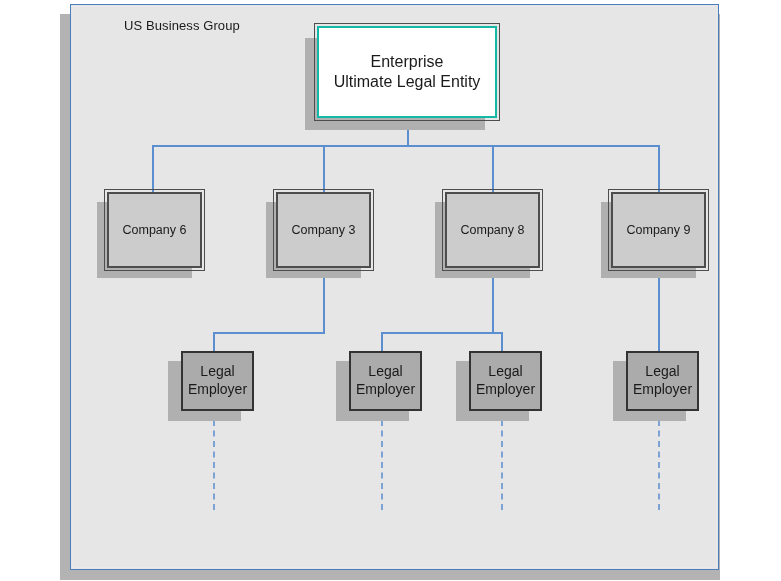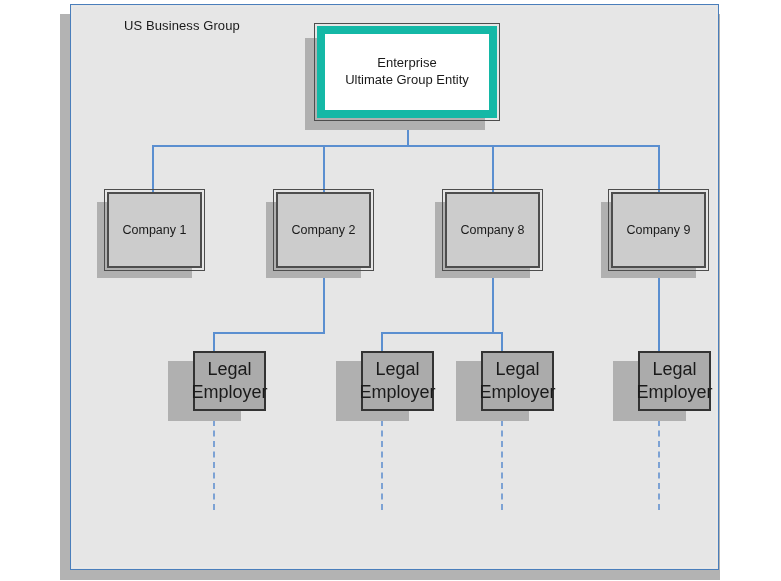--- a/index.html
+++ b/index.html
@@ -91,24 +91,24 @@
     top: 12px;
     width: 180px;
     height: 92px;
   }
   .node-enterprise .boxface {
     left: 12px;
     top: 0;
     width: 180px;
     height: 92px;
     background: #ffffff;
-    border: 8px solid #14b8a6;
+    border: 2px solid #14b8a6;
     outline: 1px solid #4d4d4d;
     outline-offset: 2px;
-    font-size: 13px;
+    font-size: 16px;
   }
 
   
   .node-company .shadow {
     left: 0;
     top: 10px;
     width: 95px;
     height: 76px;
   }
   .node-company .boxface {
@@ -124,27 +124,27 @@
   }
 
   
   .node-le .shadow {
     left: 0;
     top: 10px;
     width: 73px;
     height: 60px;
   }
   .node-le .boxface {
-    left: 25px;
+    left: 13px;
     top: 0;
     width: 73px;
     height: 60px;
     background: #ababab;
     border: 2px solid #333333;
-    font-size: 18px;
+    font-size: 14px;
   }
 </style>
 </head>
 <body>
 
 <div id="canvas">
 
   <div class="group-shadow"></div>
 
   <div class="group-frame"></div>
@@ -174,36 +174,36 @@
   <div class="dash" style="left:213px; top:420px; height:90px;"></div>
   <div class="dash" style="left:381px; top:420px; height:90px;"></div>
   <div class="dash" style="left:501px; top:420px; height:90px;"></div>
   <div class="dash" style="left:658px; top:420px; height:90px;"></div>
 
   <div class="node node-enterprise" style="left:305px; top:26px;">
     <div class="shadow"></div>
     <div class="boxface">
       <div>
         <span>Enterprise</span><br>
-        <span>Ultimate Group Entity</span>
+        <span>Ultimate Legal Entity</span>
       </div>
     </div>
   </div>
 
   <div class="node node-company" style="left:97px; top:192px;">
     <div class="shadow"></div>
     <div class="boxface">
-      <span>Company 1</span>
+      <span>Company 6</span>
     </div>
   </div>
 
   <div class="node node-company" style="left:266px; top:192px;">
     <div class="shadow"></div>
     <div class="boxface">
-      <span>Company 2</span>
+      <span>Company 3</span>
     </div>
   </div>
 
   <div class="node node-company" style="left:435px; top:192px;">
     <div class="shadow"></div>
     <div class="boxface">
       <span>Company 8</span>
     </div>
   </div>
 

